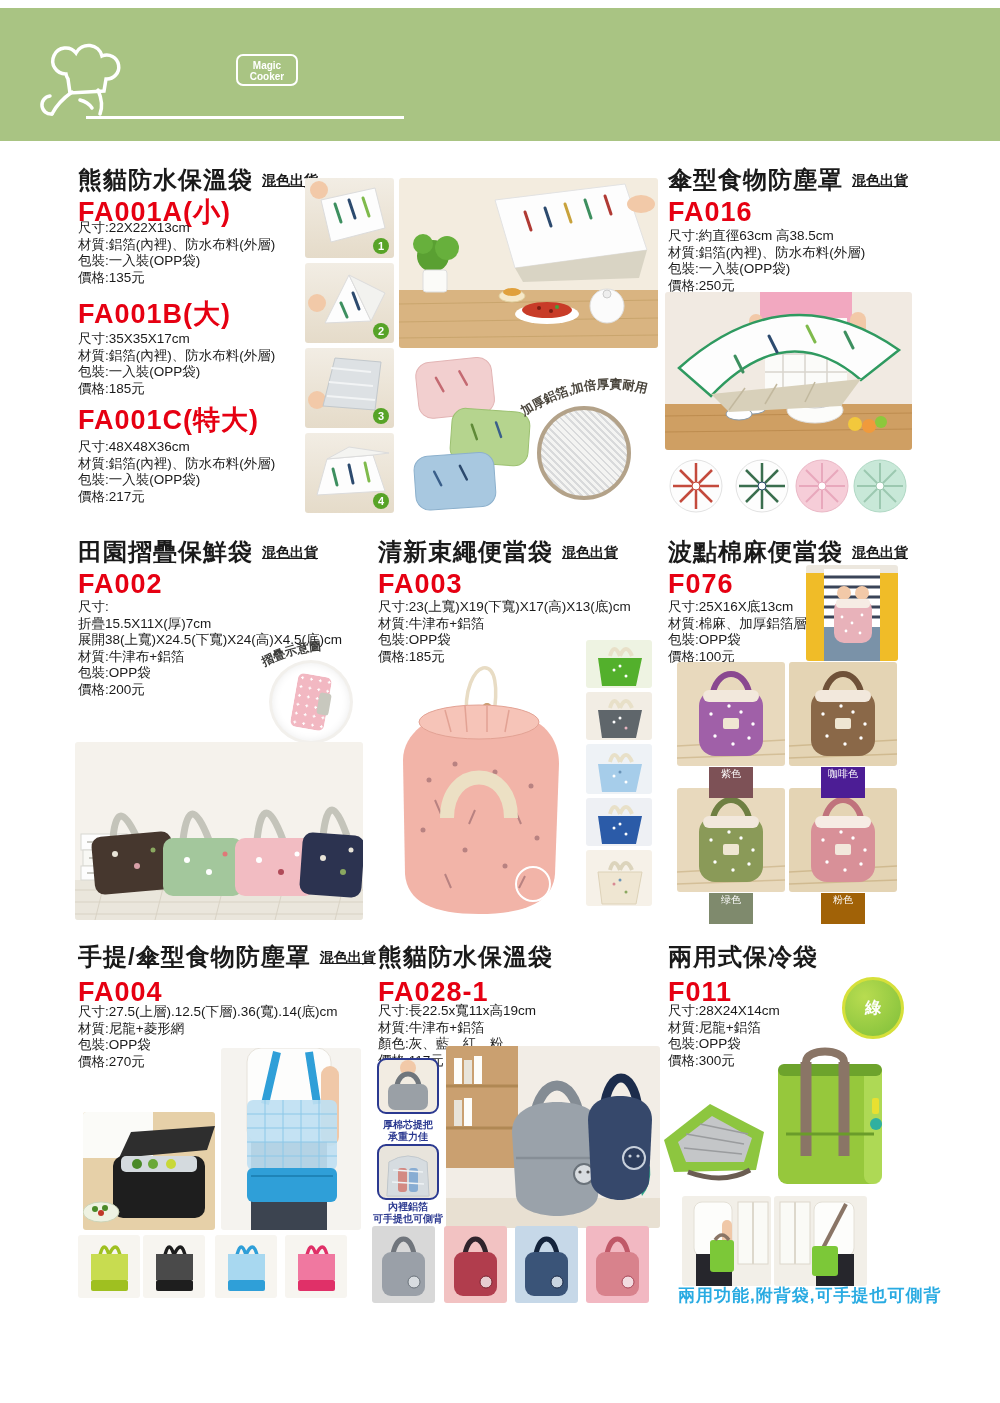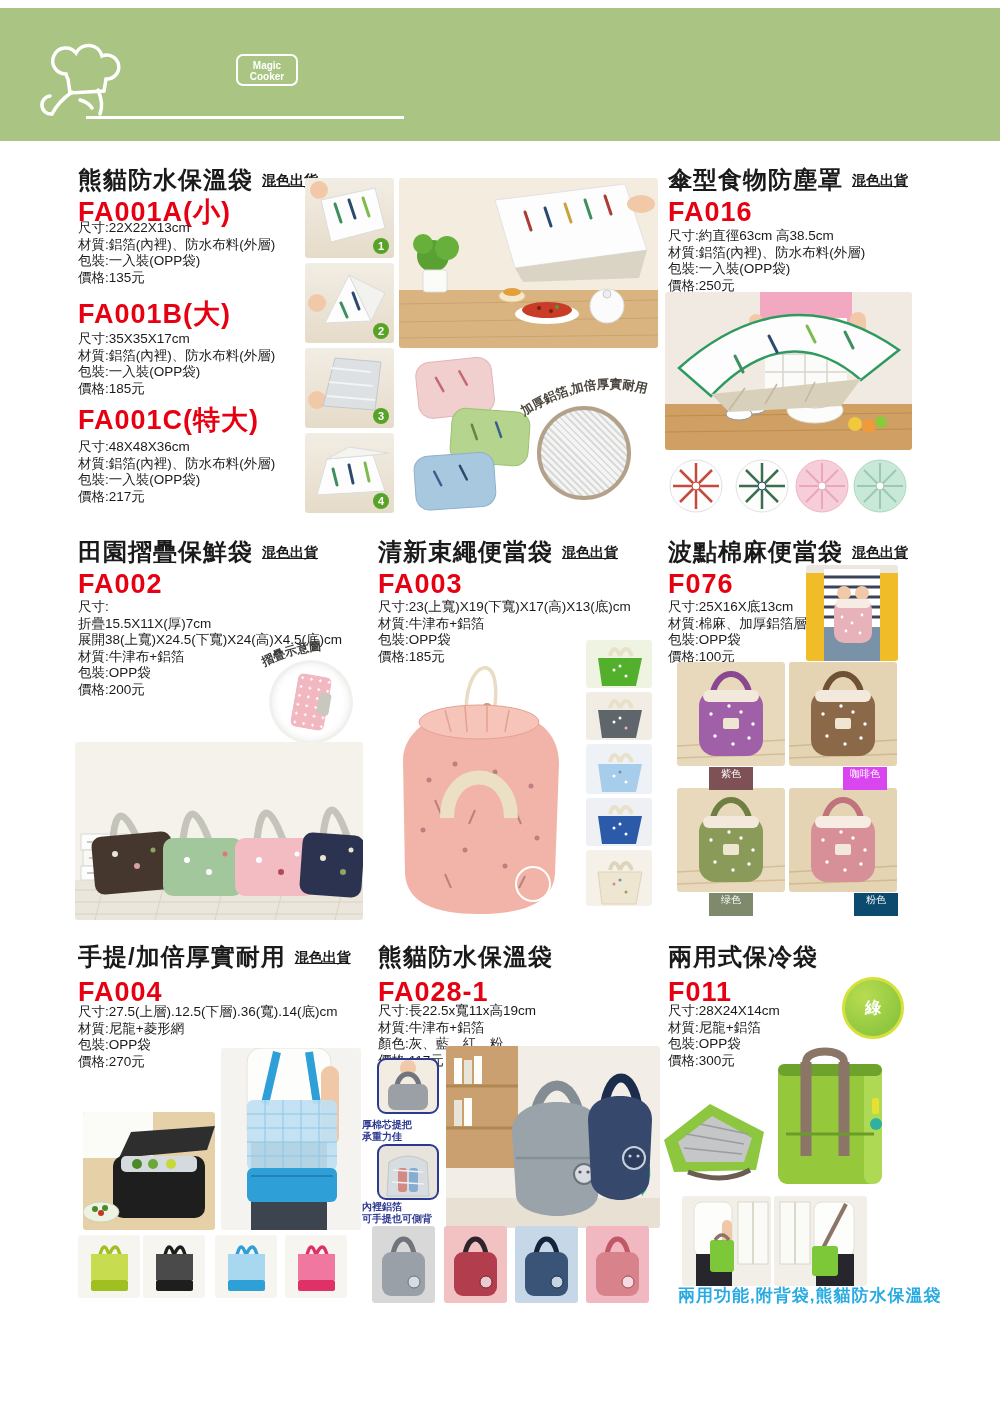--- a/index.html
+++ b/index.html
@@ -24,22 +24,22 @@
   
   .sec-title{position:absolute;font:bold 24px/28px "Liberation Sans","DejaVu Sans",sans-serif;color:var(--ink);letter-spacing:1px;white-space:nowrap}
   .badge{font-size:14px;letter-spacing:0;text-decoration:underline;margin-left:9px;vertical-align:3px}
   .code{position:absolute;font:bold 27px/30px "Liberation Sans",sans-serif;color:var(--red);white-space:nowrap;letter-spacing:1px}
   .specs{position:absolute;font:13.5px/16.5px "Liberation Sans","DejaVu Sans",sans-serif;color:var(--ink);white-space:nowrap}
   .ph{position:absolute;overflow:hidden;border-radius:3px}
   .stepn{position:absolute;right:5px;bottom:4px;width:16px;height:16px;border-radius:50%;background:#57a327;color:#fff;font:bold 11px/16px "Liberation Sans",sans-serif;text-align:center}
   .foilcircle{position:absolute;border-radius:50%;border:4px solid #b3a289;
     background-image:repeating-linear-gradient(45deg,#f4f4f2 0 3px,#d9dadb 3px 5px),
                      repeating-linear-gradient(-45deg,rgba(255,255,255,.55) 0 3px,rgba(180,188,194,.4) 3px 6px);}
-  .clabel{position:absolute;width:44px;height:23px;color:#fff;font:10px/13px "Liberation Sans","DejaVu Sans",sans-serif;text-align:center}
-  .capline{position:absolute;width:92px;text-align:left;font:bold 10px/12px "Liberation Sans","DejaVu Sans",sans-serif;color:var(--capblue)}
+  .clabel{position:absolute;width:44px;height:31px;color:#fff;font:10px/13px "Liberation Sans","DejaVu Sans",sans-serif;text-align:center}
+  .capline{position:absolute;width:92px;text-align:center;font:bold 10px/12px "Liberation Sans","DejaVu Sans",sans-serif;color:var(--capblue)}
   .frame{position:absolute;border:2px solid var(--capblue);border-radius:9px;overflow:hidden;background:#f2ece2}
   .f011note{position:absolute;font:bold 17px/20px "Liberation Sans","DejaVu Sans",sans-serif;color:var(--noteblue);letter-spacing:1px;white-space:nowrap}
   .greenbadge{position:absolute;border-radius:50%;border:3px solid #d6e03a;background:radial-gradient(circle at 35% 30%,#b8dc50,#8dc63f 75%);color:#fff;text-align:center}
   .greenbadge span{font:bold 16px/56px "Liberation Sans","DejaVu Sans",sans-serif}
   svg{display:block}
 </style>
 </head>
 <body>
 
 <div class="page">
@@ -604,28 +604,28 @@
             <circle cx="76" cy="62" r="1.7"></circle>
           <circle cx="38" cy="74" r="1.7"></circle>
             <circle cx="56" cy="82" r="1.7"></circle>
             <circle cx="72" cy="76" r="1.7"></circle>
             <circle cx="52" cy="44" r="1.7"></circle>
         </g>
         <rect x="46" y="56" width="16" height="11" rx="2" fill="#f2e8dc"></rect>
       </svg>
     </div>
     <div class="clabel" style="left:709px;top:767px;background:#7d5156">紫色</div>
-    <div class="clabel" style="left:843px;top:767px;background:#d946ef">咖啡色</div>
+    <div class="clabel" style="left:821px;top:767px;background:#4c1d95">咖啡色</div>
     <div class="clabel" style="left:709px;top:893px;background:#7f8a6d">绿色</div>
-    <div class="clabel" style="left:854px;top:893px;background:#0c4a6e">粉色</div>
+    <div class="clabel" style="left:821px;top:893px;background:#a16207">粉色</div>
   </section>
 
   <section>
     <h2 class="sec-title" style="left:78px;top:943px">
-      <span>手提/加倍厚實耐用</span><span class="badge">混色出貨</span>
+      <span>手提/傘型食物防塵罩</span><span class="badge">混色出貨</span>
     </h2>
     <div class="code" style="left:78px;top:977px">FA004</div>
     <div class="specs" style="left:78px;top:1004px">
       <div>尺寸:27.5(上層).12.5(下層).36(寬).14(底)cm</div>
       <div>材質:尼龍+菱形網</div>
       <div>包裝:OPP袋</div>
       <div>價格:270元</div>
     </div>
 
     <div class="ph" style="left:83px;top:1112px;width:132px;height:118px">
@@ -861,16 +861,16 @@
       <svg width="93" height="90" viewBox="0 0 93 90">
         <rect width="93" height="90" fill="#f2efe8"></rect>
         <rect x="6" y="6" width="30" height="62" fill="#fafaf6" stroke="#ddd8cc"></rect>
         <line x1="21" y1="6" x2="21" y2="68" stroke="#ddd8cc" stroke-width="2"></line>
         <rect x="40" y="6" width="40" height="54" rx="8" fill="#fdfdfb" stroke="#e4e0d6"></rect>
         <rect x="42" y="58" width="38" height="32" fill="#26262c"></rect>
         <line x1="72" y1="8" x2="48" y2="54" stroke="#8a7566" stroke-width="4"></line>
         <rect x="38" y="50" width="26" height="30" rx="3" fill="#7cc838"></rect>
       </svg>
     </div>
-    <div class="f011note" style="left:678px;top:1286px">兩用功能,附背袋,熊貓防水保溫袋</div>
+    <div class="f011note" style="left:678px;top:1286px">兩用功能,附背袋,可手提也可側背</div>
   </section>
 
 </div>
 
 </body></html>

